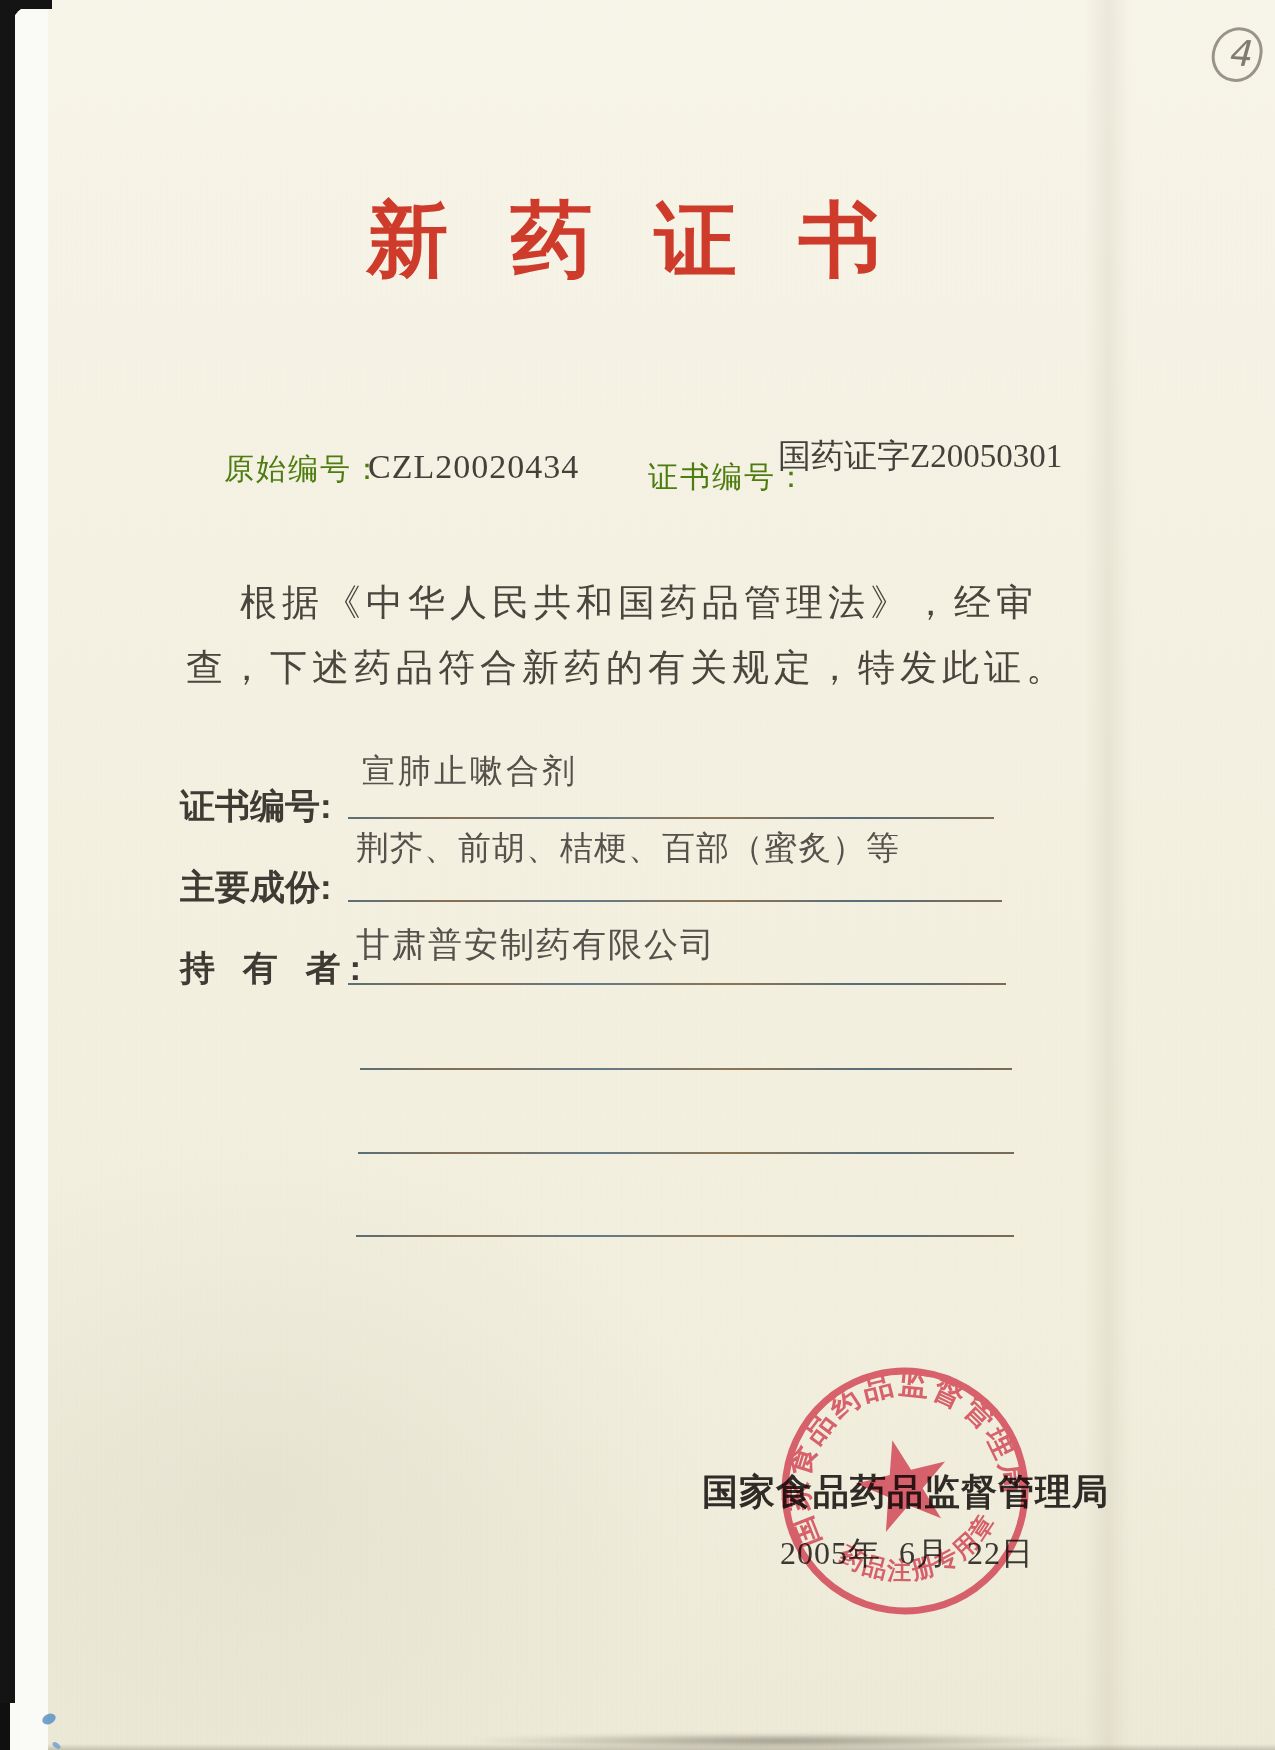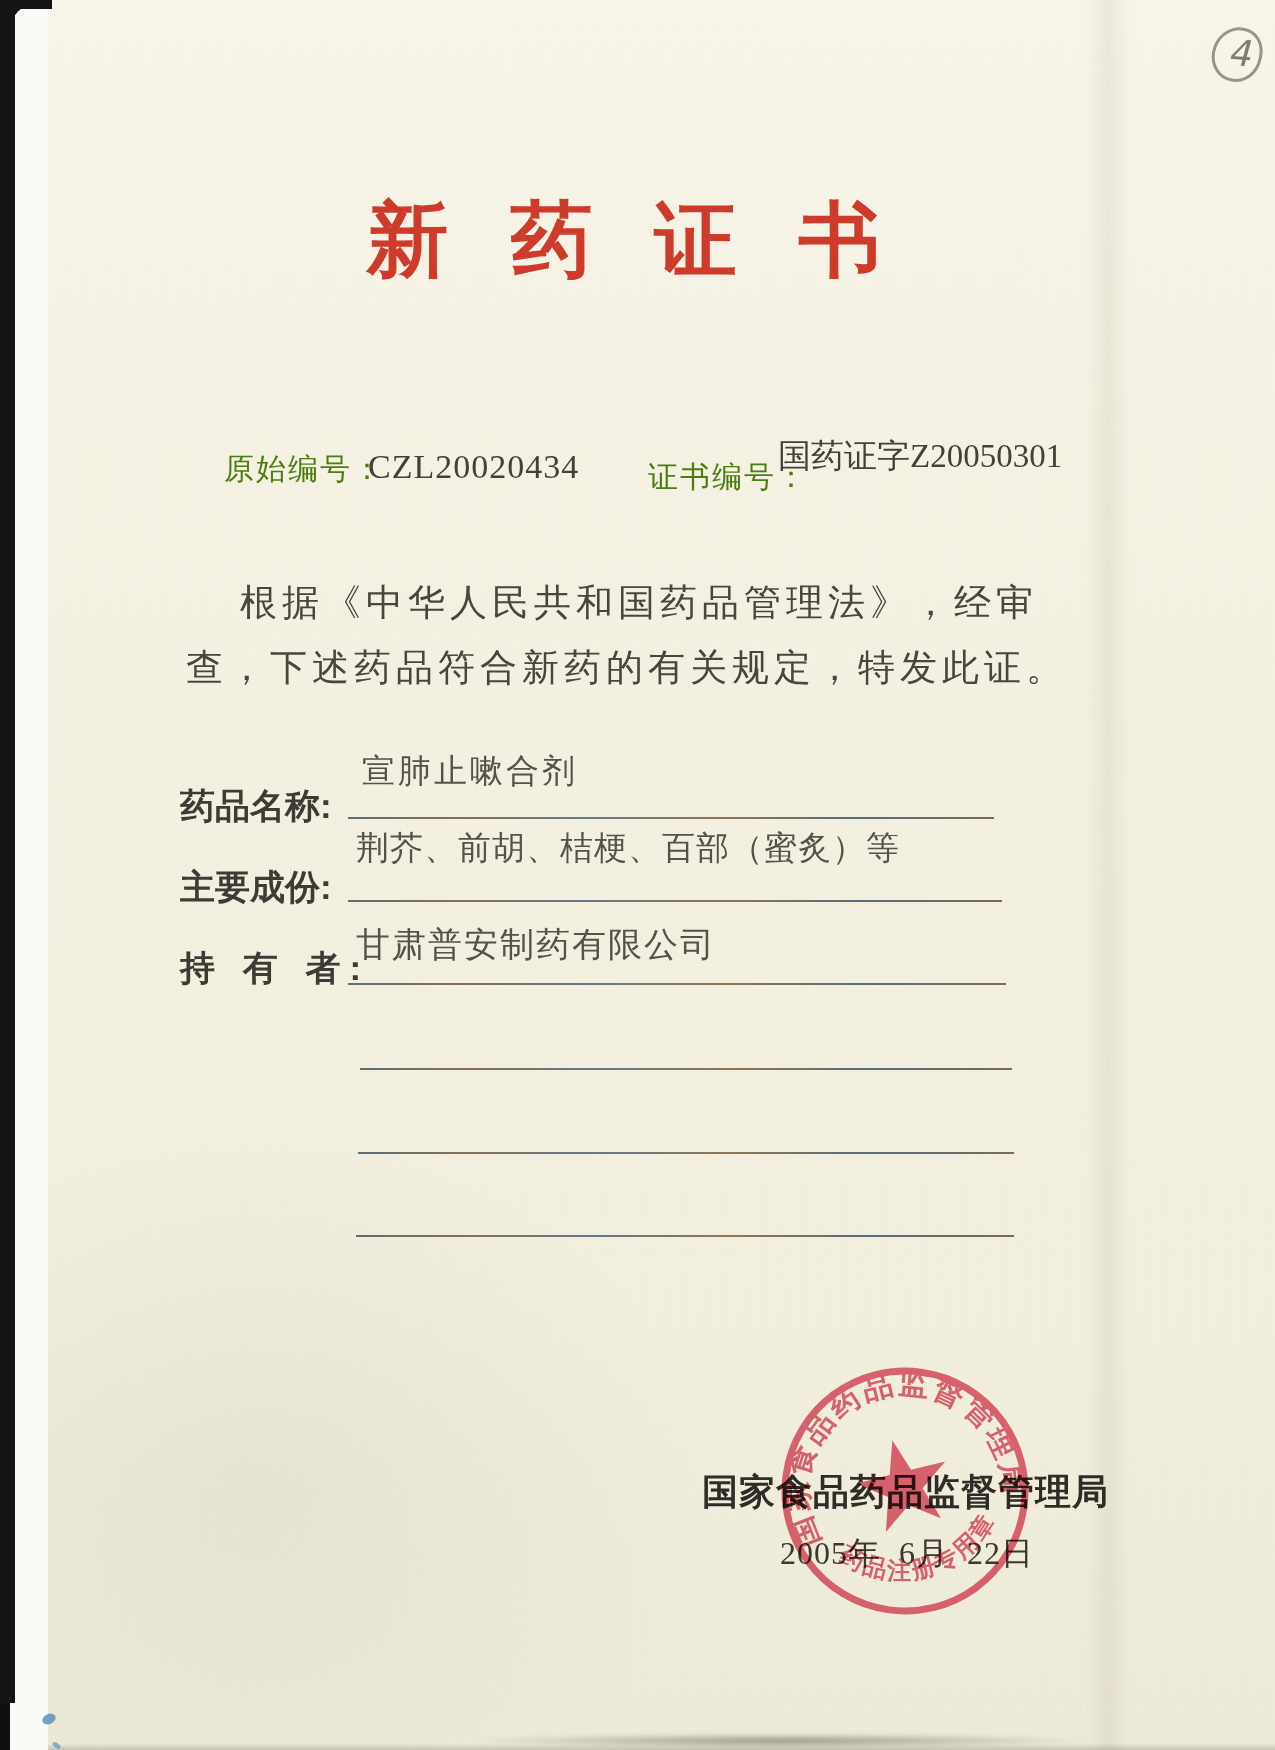--- a/index.html
+++ b/index.html
@@ -111,21 +111,21 @@
 
   <div class="num-label lbl-orig">原始编号：</div>
   <div class="num-value val-orig">CZL20020434</div>
   <div class="num-label lbl-cert">证书编号：</div>
   <div class="num-value val-cert">国药证字Z20050301</div>
 
   <div class="body-line body-2">查，下述药品符合新药的有关规定，特发此证。</div>
   <div class="body-line body-1">根据《中华人民共和国药品管理法》，经审</div>
 
   <div class="field-value fv-1">宣肺止嗽合剂</div>
-  <div class="field-label fl-1">药品名称:</div>
+  <div class="field-label fl-1">证书编号:</div>
   <div class="uline u1"></div>
 
   <div class="field-value fv-2">荆芥、前胡、桔梗、百部（蜜炙）等</div>
   <div class="field-label fl-2">主要成份:</div>
   <div class="uline u2"></div>
 
   <div class="field-value fv-3">甘肃普安制药有限公司</div>
   <div class="field-label fl-3">持 有 者:</div>
   <div class="uline u3"></div>
 

